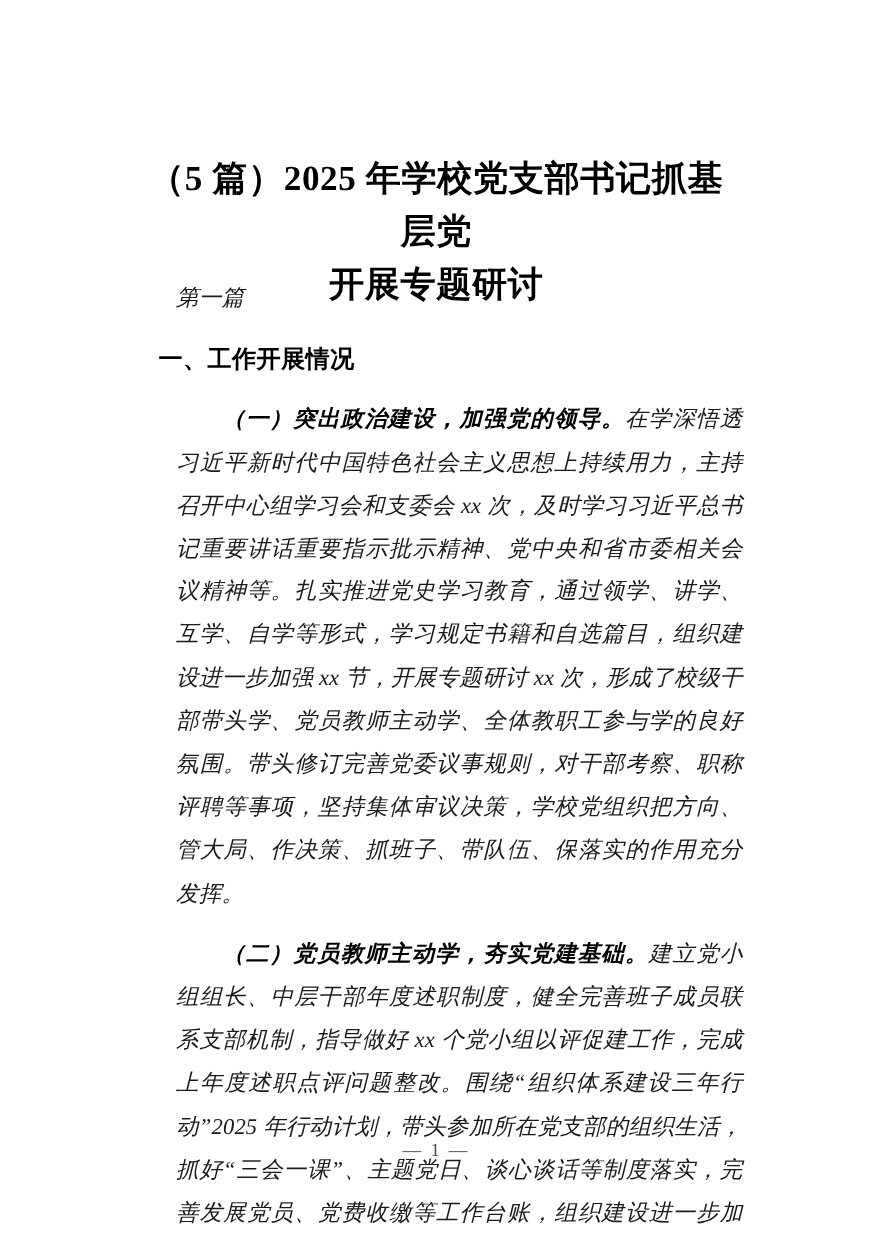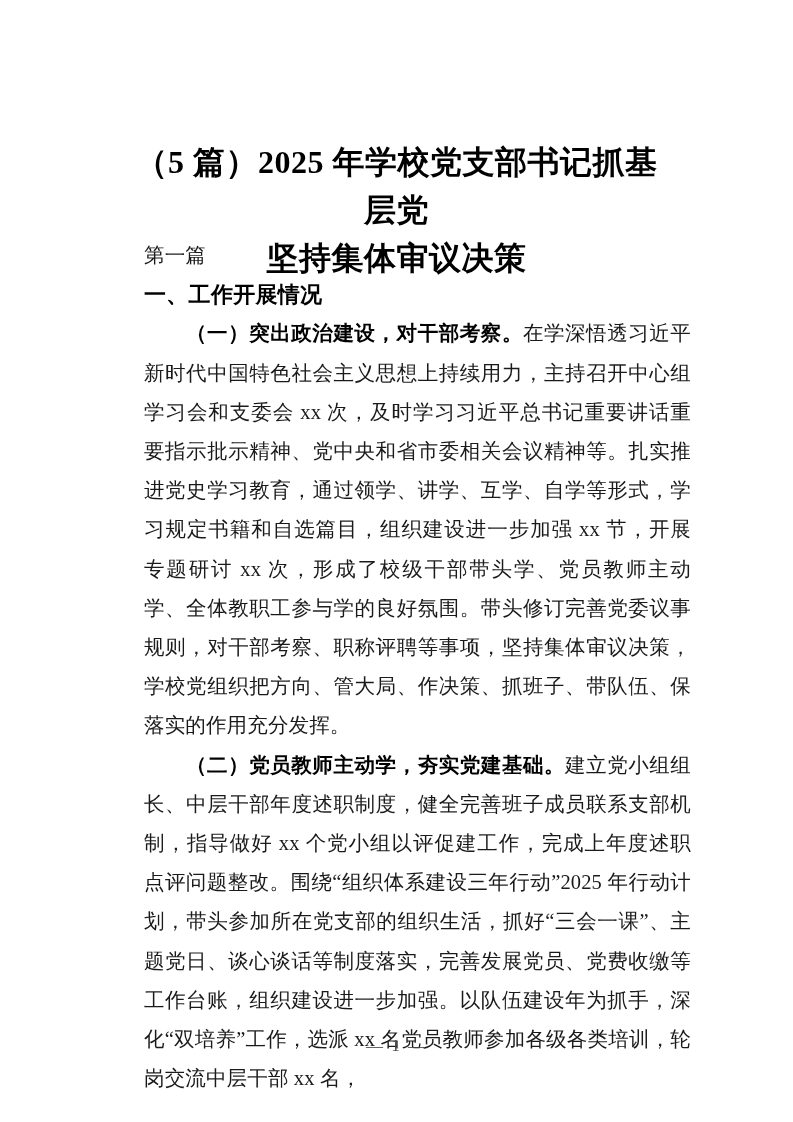--- a/index.html
+++ b/index.html
@@ -41,23 +41,24 @@
     width: 547px;
   }
 
   .para {
     font-family: "Liberation Serif", "DejaVu Serif", serif;
     font-size: 20.5px;
     line-height: 39.2px;
     color: #1a1a1a;
     text-align: justify;
     text-justify: inter-character;
-    margin: 0;
+    margin: 16px;
     letter-spacing: 0.15px;
     word-break: break-all;
+    font-style: italic;
   }
 
   .para.plain      { text-indent: 0; }
   .para.indent2    { text-indent: 2.05em; }
 
   .section-heading {
     font-family: "Liberation Sans", "DejaVu Sans", sans-serif;
     font-weight: bold;
     font-size: 22px;
     line-height: 39.2px;
@@ -85,31 +86,31 @@
     letter-spacing: 2px;
   }
 </style>
 </head>
 <body>
 
 <div class="page">
 
   <div class="doc-title">
     <div>（5 篇）2025 年学校党支部书记抓基层党</div>
-    <div>坚持集体审议决策</div>
+    <div>开展专题研讨</div>
   </div>
 
   <div class="body-block">
 
     <p class="para plain">第一篇</p>
 
 
     <p class="section-heading">一、工作开展情况</p>
 
-    <p class="para indent2"><span class="lead">（一）突出政治建设，对干部考察。</span><span>在学深悟透习近平新时代中国特色社会主义思想上持续用力，主持召开中心组学习会和支委会 xx 次，及时学习习近平总书记重要讲话重要指示批示精神、党中央和省市委相关会议精神等。扎实推进党史学习教育，通过领学、讲学、互学、自学等形式，学习规定书籍和自选篇目，组织建设进一步加强 xx 节，开展专题研讨 xx 次，形成了校级干部带头学、党员教师主动学、全体教职工参与学的良好氛围。带头修订完善党委议事规则，对干部考察、职称评聘等事项，坚持集体审议决策，学校党组织把方向、管大局、作决策、抓班子、带队伍、保落实的作用充分发挥。</span></p>
+    <p class="para indent2"><span class="lead">（一）突出政治建设，加强党的领导。</span><span>在学深悟透习近平新时代中国特色社会主义思想上持续用力，主持召开中心组学习会和支委会 xx 次，及时学习习近平总书记重要讲话重要指示批示精神、党中央和省市委相关会议精神等。扎实推进党史学习教育，通过领学、讲学、互学、自学等形式，学习规定书籍和自选篇目，组织建设进一步加强 xx 节，开展专题研讨 xx 次，形成了校级干部带头学、党员教师主动学、全体教职工参与学的良好氛围。带头修订完善党委议事规则，对干部考察、职称评聘等事项，坚持集体审议决策，学校党组织把方向、管大局、作决策、抓班子、带队伍、保落实的作用充分发挥。</span></p>
 
     <p class="para indent2"><span class="lead">（二）党员教师主动学，夯实党建基础。</span><span>建立党小组组长、中层干部年度述职制度，健全完善班子成员联系支部机制，指导做好 xx 个党小组以评促建工作，完成上年度述职点评问题整改。围绕“组织体系建设三年行动”2025 年行动计划，带头参加所在党支部的组织生活，抓好“三会一课”、主题党日、谈心谈话等制度落实，完善发展党员、党费收缴等工作台账，组织建设进一步加强。以队伍建设年为抓手，深化“双培养”工作，选派 xx 名党员教师参加各级各类培训，轮岗交流中层干部 xx 名，</span></p>
 
   </div>
 
   <div class="page-footer">— 1 —</div>
 
 </div>
 
 </body></html>

